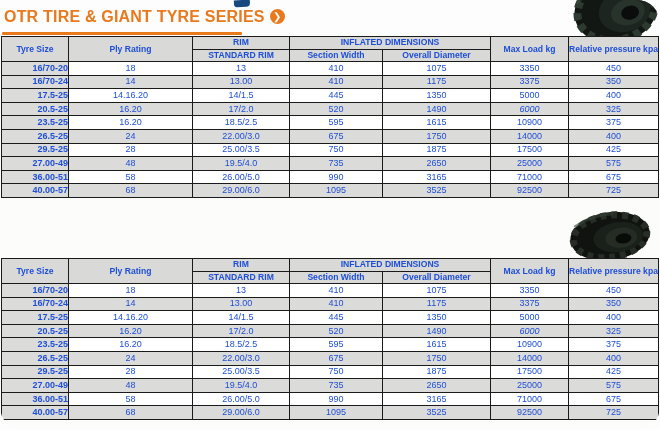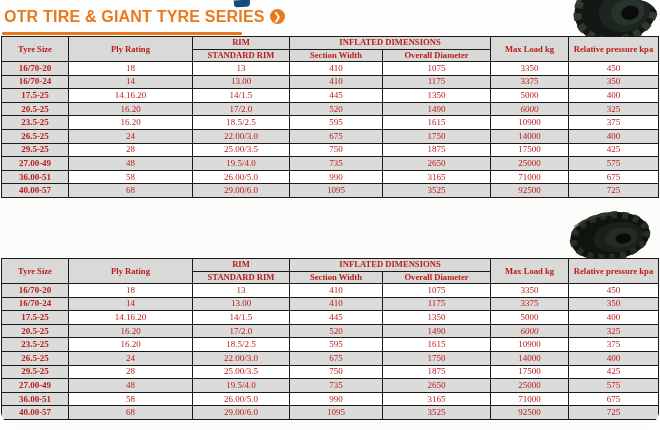--- a/index.html
+++ b/index.html
@@ -46,39 +46,39 @@
 
   
   .tire { position: absolute; pointer-events: none; }
   .tire-1 { right: -6px; top: -26px; width: 100px; height: 74px; }
   .tire-2 { right: -4px; top: 206px; width: 104px; height: 56px; }
 
   
   .spec-table {
     position: absolute; left: 1px; width: 657px;
     border-collapse: collapse; table-layout: fixed;
-    font-family: Liberation Serif, serif;
-    color: #b91c1c;
+    font-family: Liberation Sans, sans-serif;
+    color: #1d4ed8;
   }
   .spec-table.t1 { top: 36px; }
   .spec-table.t2 { top: 258px; }
   .spec-table th, .spec-table td {
     border: 1px solid #1a1a1a;
     text-align: center; vertical-align: middle;
     overflow: hidden; white-space: nowrap;
   }
   .spec-table th {
     background: #d9d9d7; font-weight: bold; font-size: 8.6px;
     height: 12.5px; line-height: 1;
   }
   .spec-table td {
     font-size: 9px; height: 13.6px; line-height: 1; background: #ffffff;
   }
   .spec-table tr.shaded td { background: #dbdbd9; }
-  .spec-table td.first-col { background: #dbdbd9; font-weight: bold; }
+  .spec-table td.first-col { background: #dbdbd9; font-weight: bold; text-align: right; }
   .spec-table td.italic { font-style: italic; margin-left: 16px; }
 </style>
 </head>
 <body>
 
 <div class="sheet">
 
   <div class="title-band">
     <div class="logo-fragment"></div>
     <div class="series-title"><span>OTR TIRE &amp; GIANT TYRE SERIES</span><span class="arrow-icon"></span>

